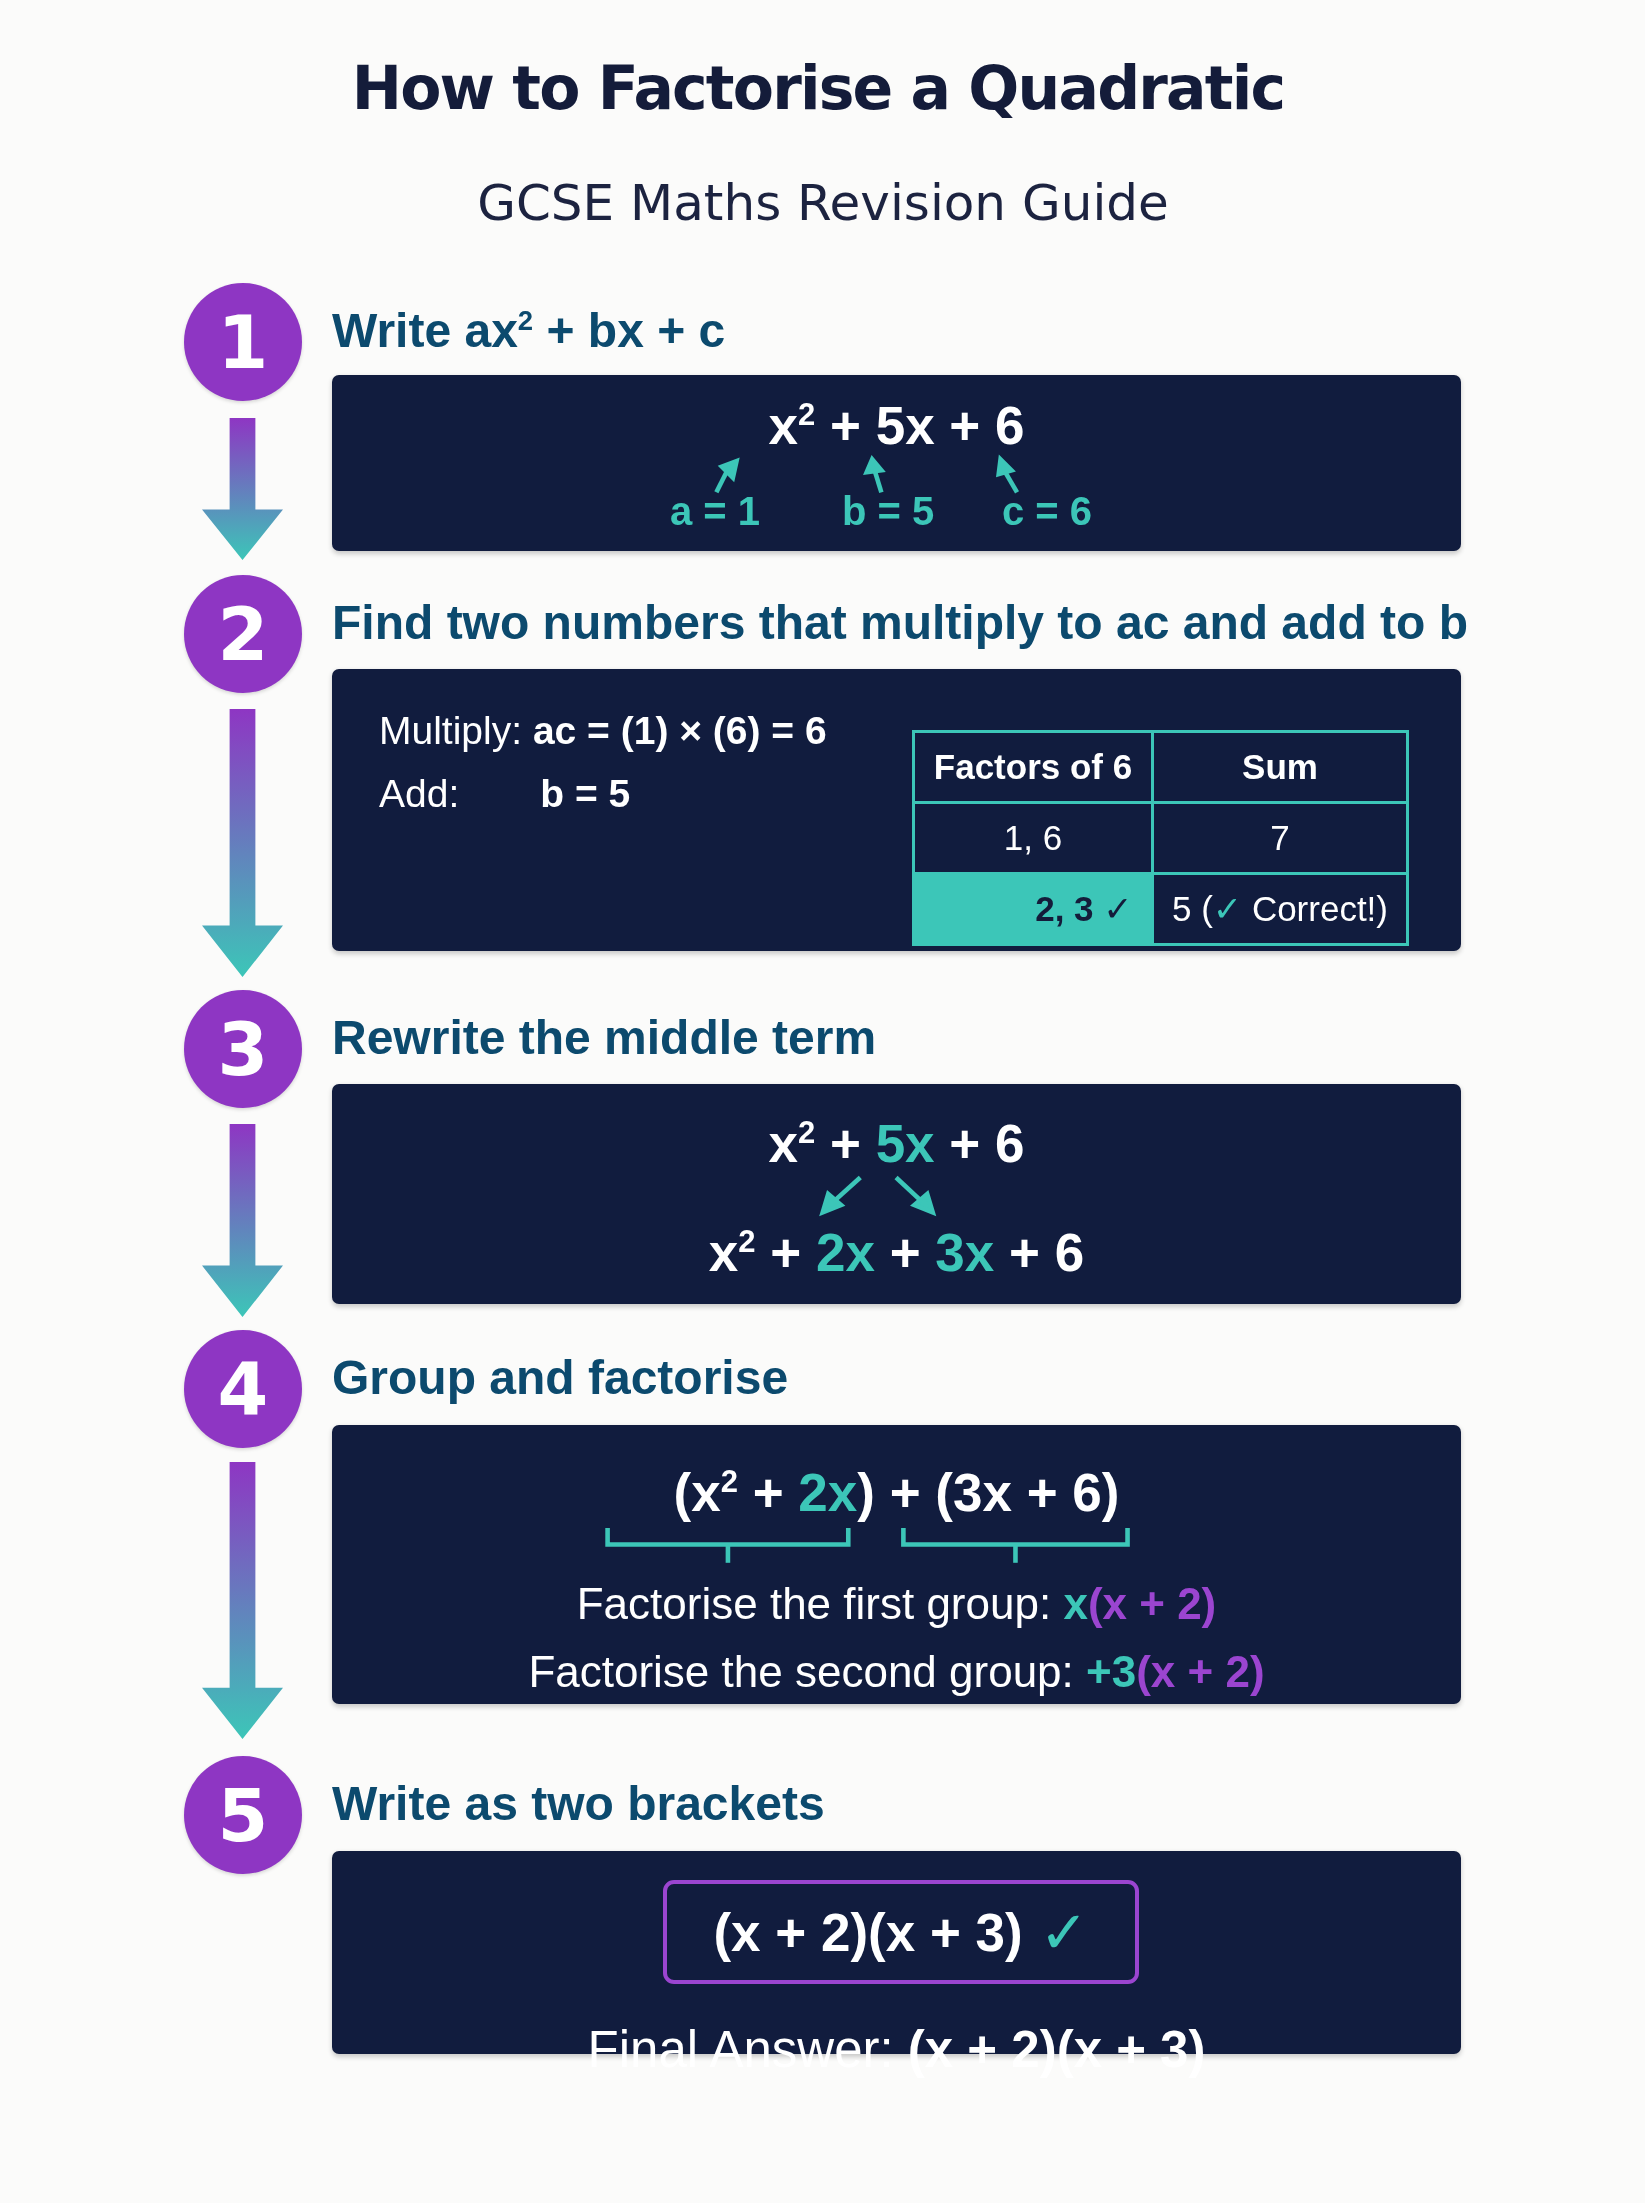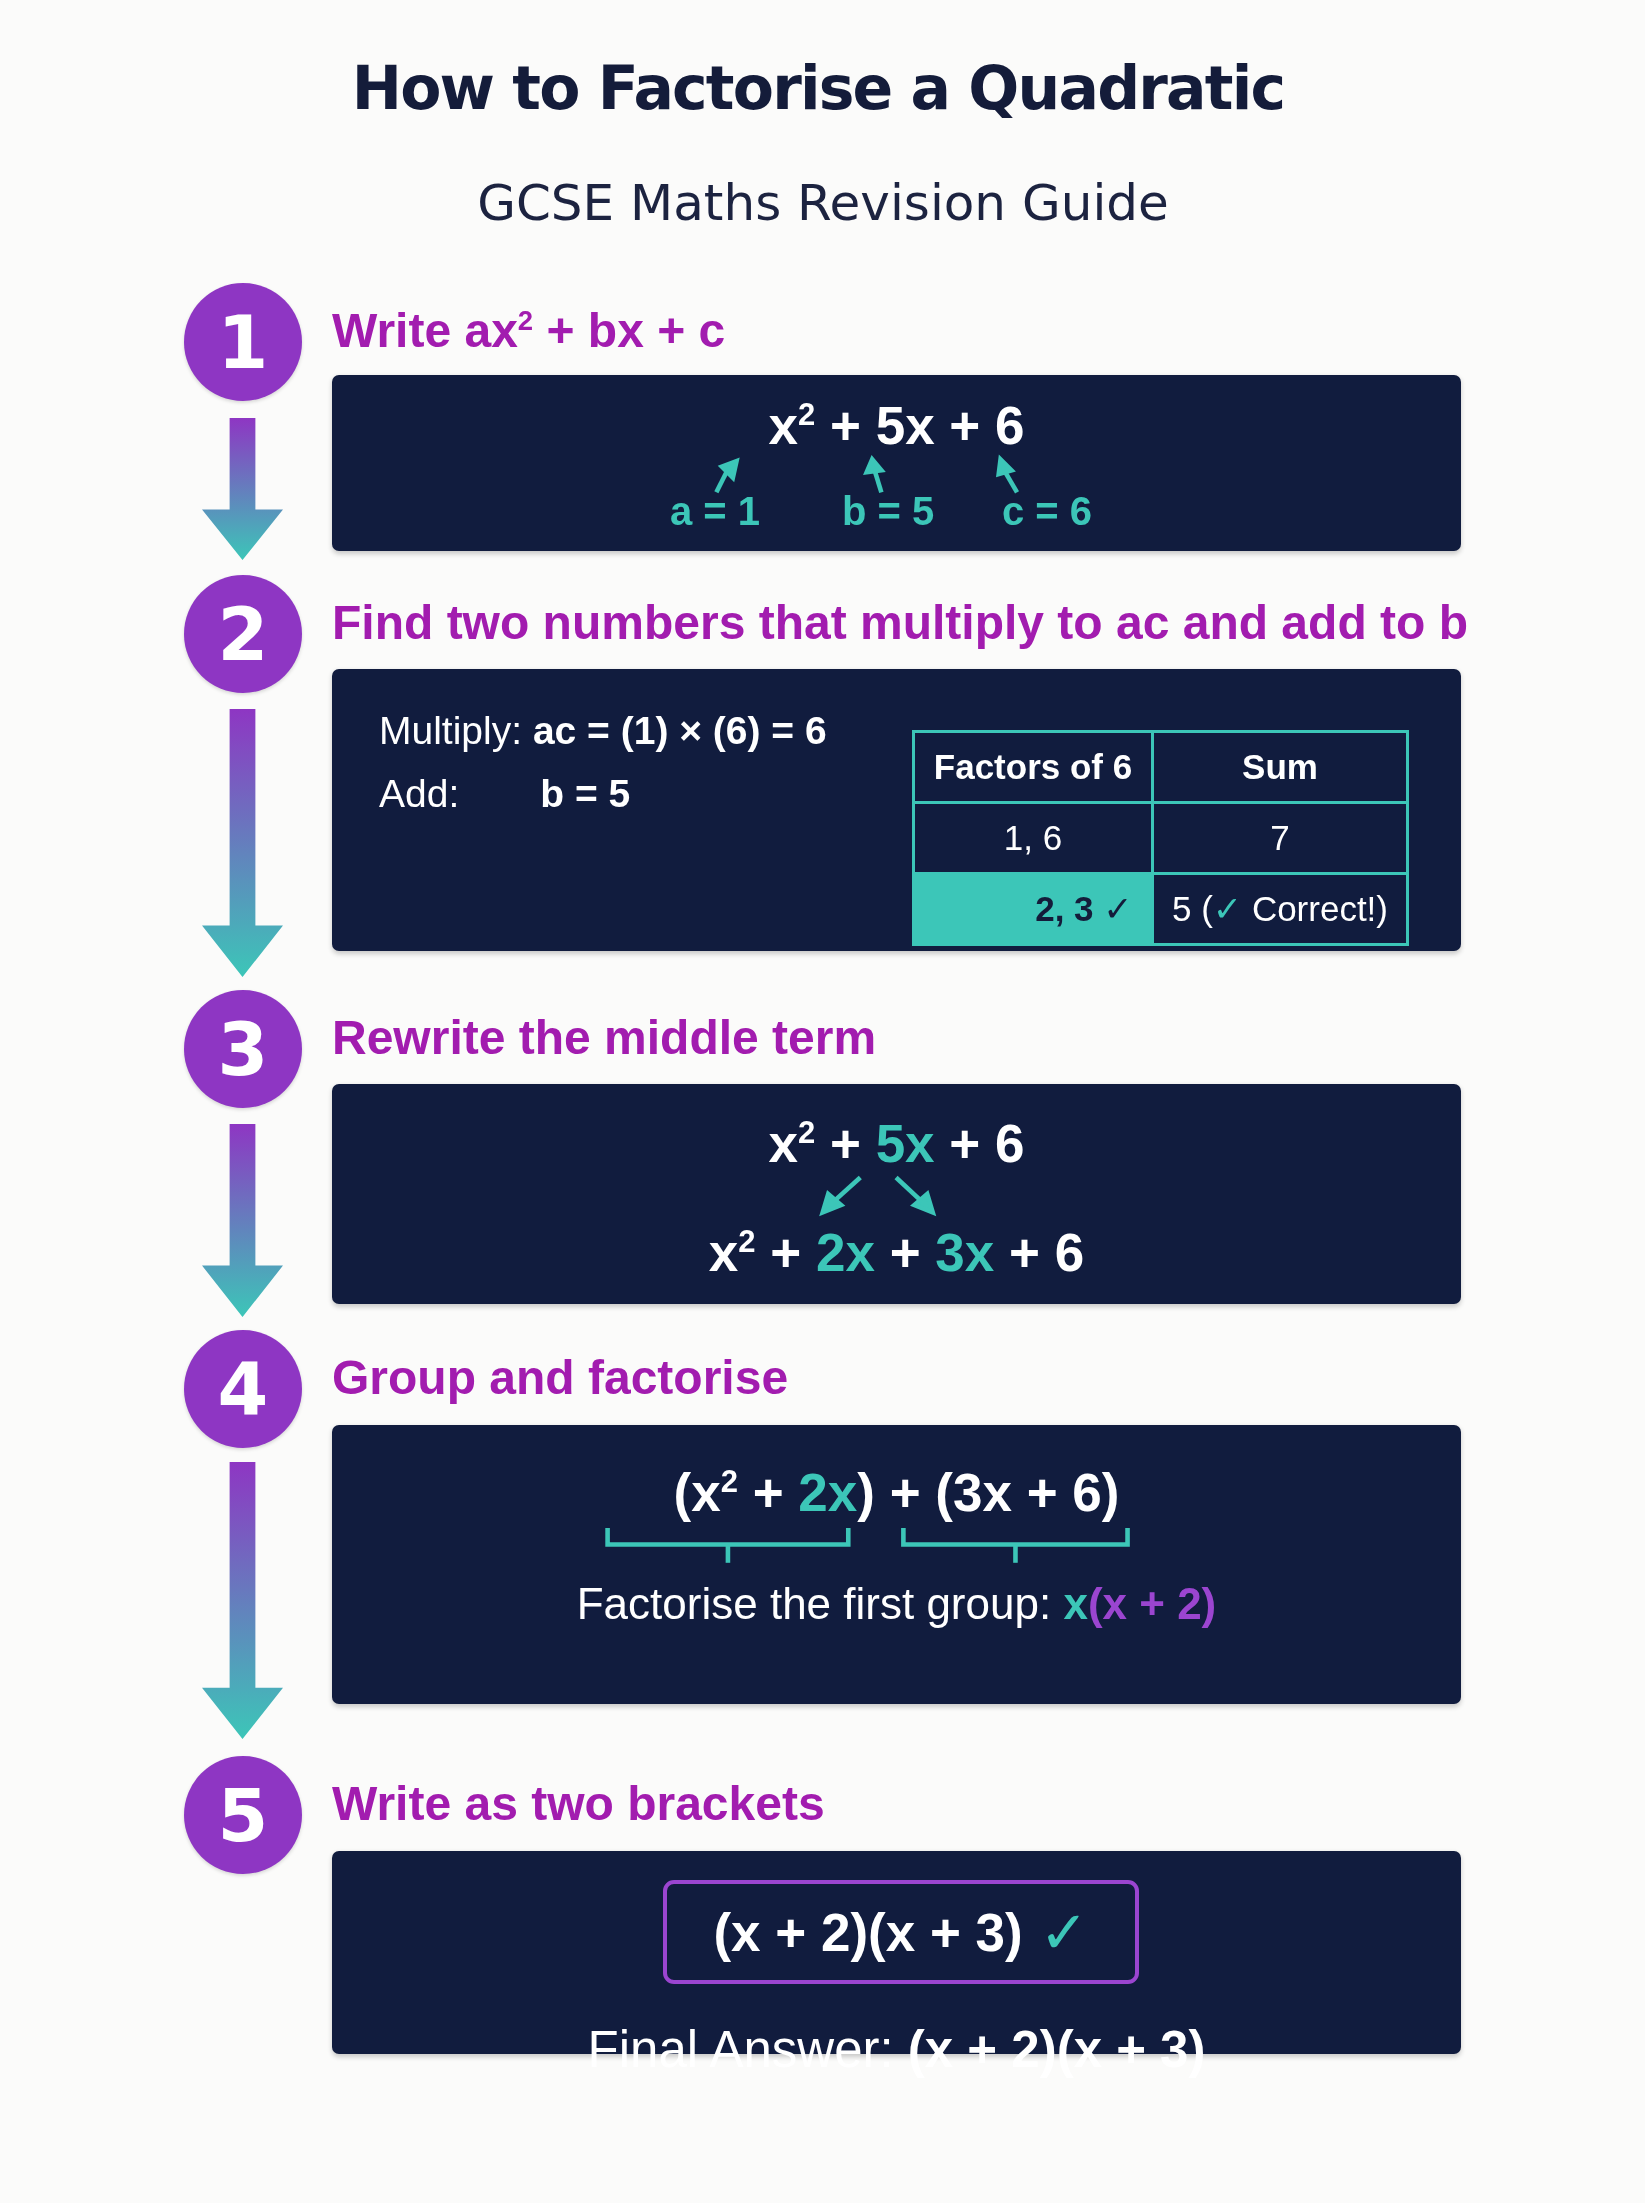--- a/index.html
+++ b/index.html
@@ -27,21 +27,21 @@
     border-radius: 50%; background: #8e36c3;
     color: #fff; font-family: "DejaVu Sans", sans-serif;
     font-weight: bold; font-size: 73px;
     display: flex; align-items: center; justify-content: center;
     box-shadow: 0 1.8px 3.7px rgba(0,0,0,0.15);
   }
   .arrow { position: absolute; left: 202px; width: 81px; }
   .arrow svg { display: block; width: 100%; height: 100%; }
   .heading {
     position: absolute; left: 332px;
-    font-weight: bold; font-size: 48px; color: #a21caf;
+    font-weight: bold; font-size: 48px; color: #0c4a6e;
     white-space: nowrap;
   }
   .heading sup { font-size: 27.5px; }
   .card {
     position: absolute; left: 332px; width: 1129px;
     background: #111c3e; border-radius: 7px;
     box-shadow: 0 2.8px 5.5px rgba(0,0,0,0.2);
     color: #fff;
   }
   .mathline {
@@ -195,20 +195,23 @@
     <g stroke="#3cc6b8" stroke-width="5" fill="none">
       <path d="M300 112 V130 H562 V112"></path>
         <line x1="431" y1="130" x2="431" y2="150"></line>
       <path d="M622 112 V130 H866 V112"></path>
         <line x1="744" y1="130" x2="744" y2="150"></line>
     </g>
   </svg>
   <div class="desc" style="top:154px">
     <span>Factorise the first group: </span><b class="teal">x</b><b class="purple">(x + 2)</b>
   </div>
+  <div class="desc" style="top:222px">
+    <span>Factorise the second group: </span><b class="teal">+3</b><b class="purple">(x + 2)</b>
+  </div>
 </div>
 
 <div class="badge" style="top:1756px">5</div>
 <div class="heading" style="top:1776px">Write as two brackets</div>
 <div class="card" style="top:1851px;height:203px">
   <div class="answer-box">
     <span>(x + 2)(x + 3)</span>
       <span class="check">✓</span>
   </div>
   <div class="desc" style="top:169px;font-size:51px">

